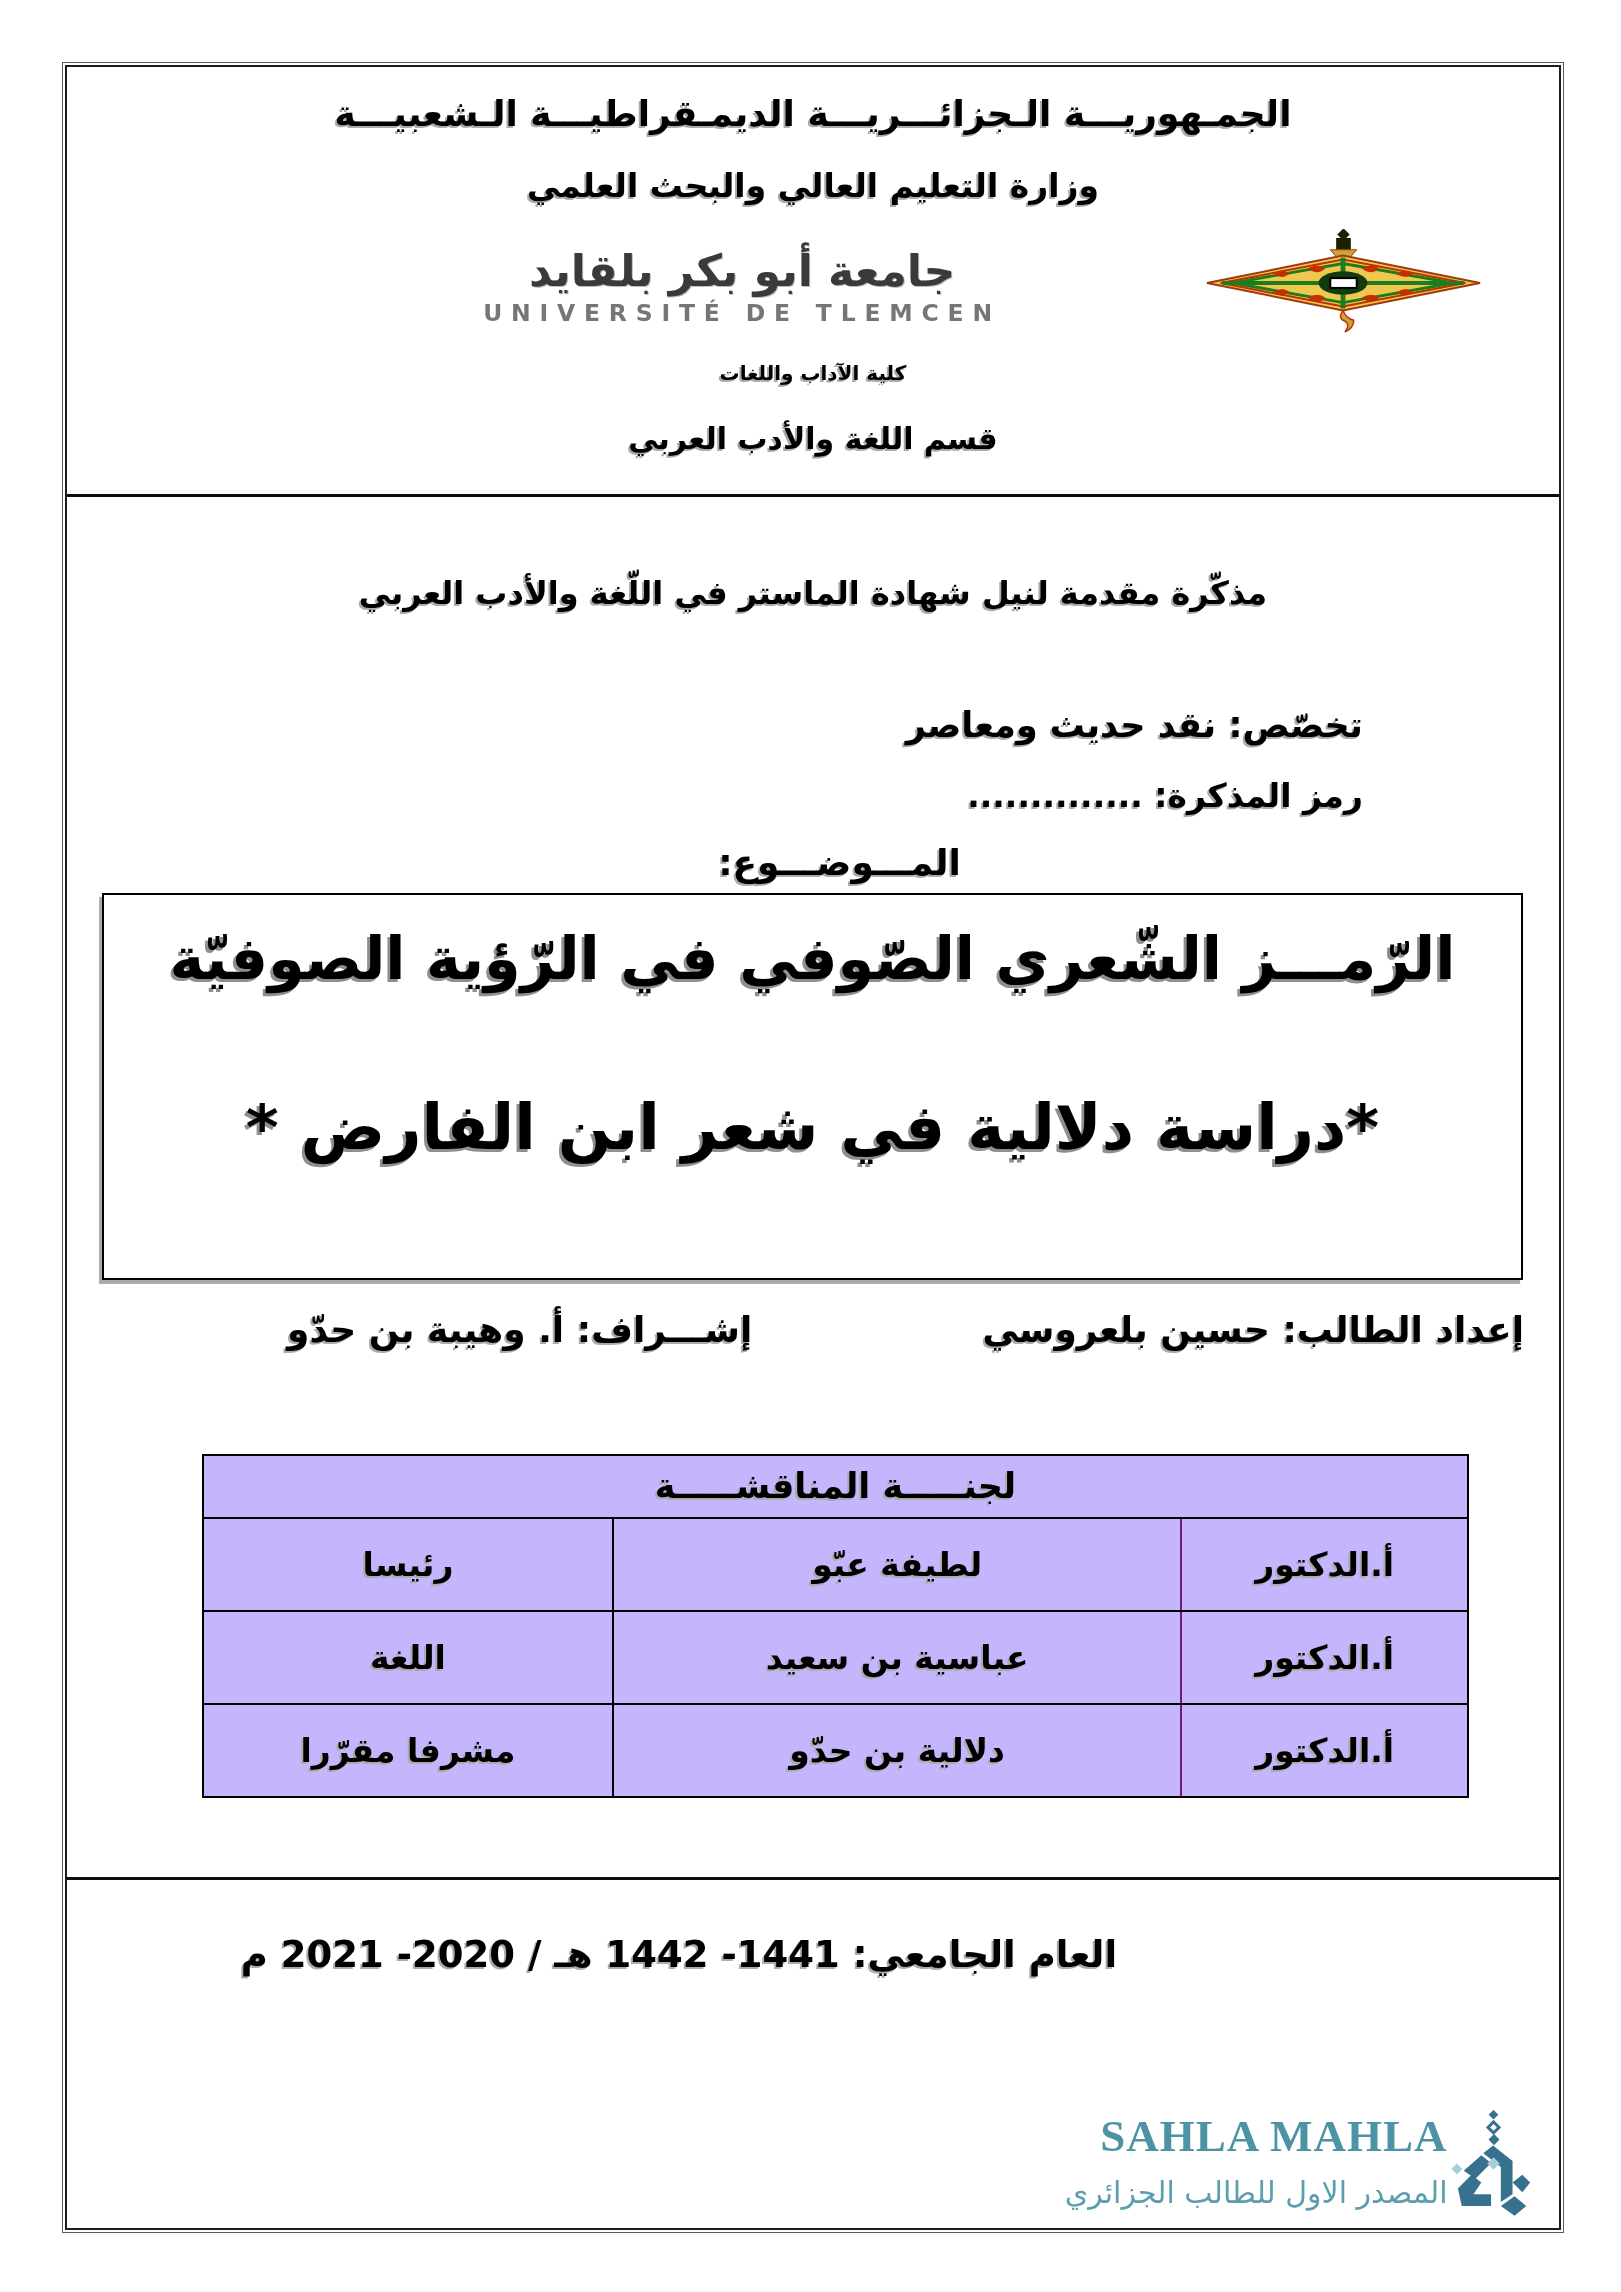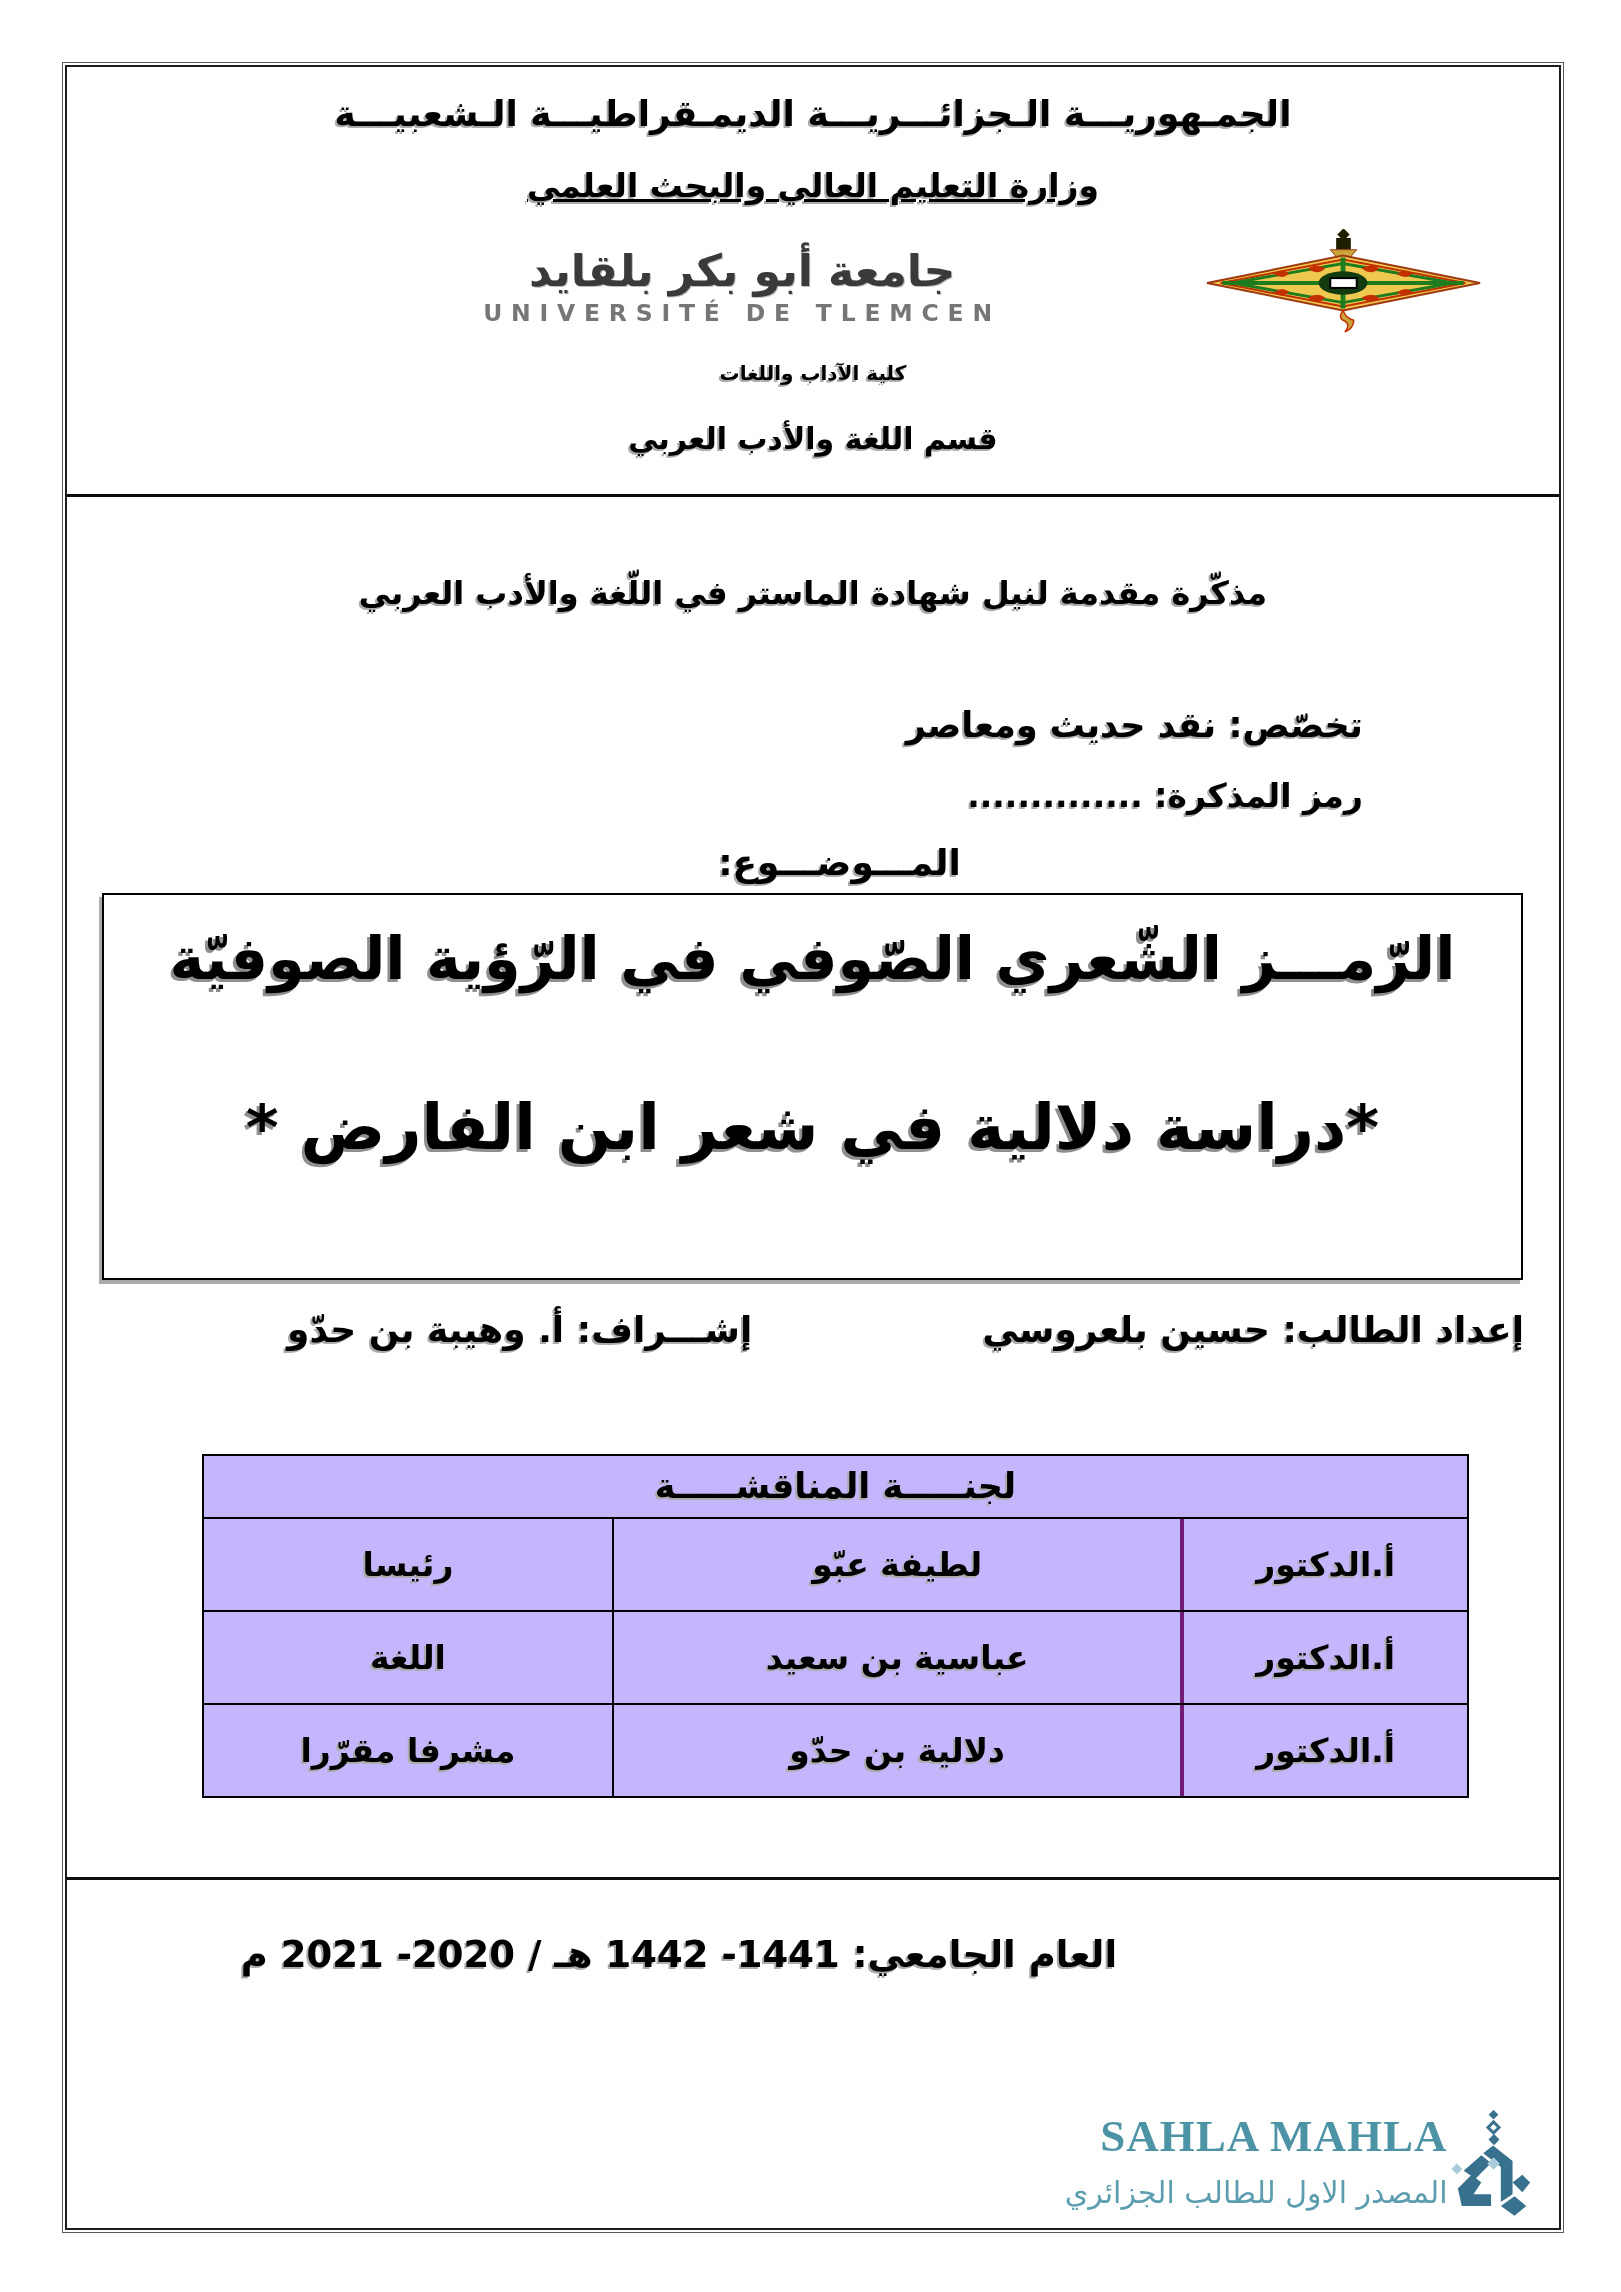--- a/index.html
+++ b/index.html
@@ -16,21 +16,21 @@
   .sec1{height:427px;border-bottom:3.9px solid #0d0d0d;}
   .sec2{height:1380px;border-bottom:3.9px solid #0d0d0d;}
   .sec3{flex:1;}
   .line{
     position:absolute;left:0;right:0;text-align:center;font-weight:bold;
     white-space:nowrap;line-height:1.3;
   }
   .shadowed{text-shadow:-2px 2px 0 #ababab;}
   
   .republic{top:23.5px;font-size:36px;}
-  .ministry{top:98px;font-size:33px;text-decoration:underline;}
+  .ministry{top:98px;font-size:33px;}
   .logo-block{position:absolute;top:178px;left:249px;width:852px;text-align:center;}
   .logo-ar{font-size:44px;font-weight:bold;color:#3a3a3a;letter-spacing:2px;text-shadow:1px 1px 0 #bdbdbd;}
   .logo-fr{font-size:23.5px;font-weight:bold;color:#767676;letter-spacing:8.8px;margin-top:2.9px;}
   .crest{position:absolute;left:1138px;top:162px;}
   .faculty{top:293px;font-size:20px;}
   .department{top:352px;font-size:30px;}
   
   .thesis{top:76px;font-size:32px;}
   .spec{top:206px;left:auto;right:196px;text-align:right;font-size:35px;}
   .code{top:278px;left:auto;right:196px;text-align:right;font-size:33px;}
@@ -55,21 +55,21 @@
   .c-head{
     height:61px;line-height:61px;border-bottom:2px solid #000;text-align:center;
     font-size:35px;font-weight:bold;
   }
   .c-row{display:flex;height:91px;border-bottom:2px solid #000;}
   .c-row.last{border-bottom:none;}
   .c-cell{
     display:flex;align-items:center;justify-content:center;
     font-size:33px;font-weight:bold;box-sizing:border-box;
   }
-  .c-grade{width:22.7%;border-left:4px solid #701a75;}
+  .c-grade{width:22.7%;border-left:2px solid #701a75;}
   .c-name{width:45%;border-left:2px solid #000;}
   .c-role{flex:1;}
   
   .year{top:51px;font-size:37px;transform:translateX(-134px);}
   .sahla{
     position:absolute;right:23.5px;bottom:7.8px;display:flex;align-items:flex-end;gap:3.9px;
   }
   .sahla-text{text-align:right;padding-bottom:9.8px;}
   .sahla-brand{
     font-family:"Liberation Serif",serif;font-weight:bold;font-size:45px;

